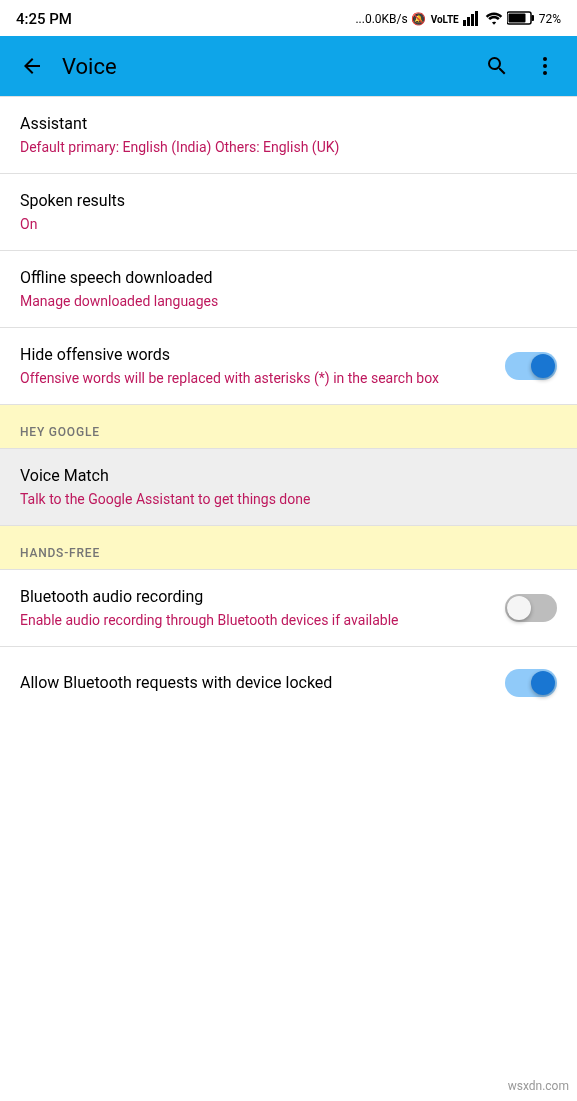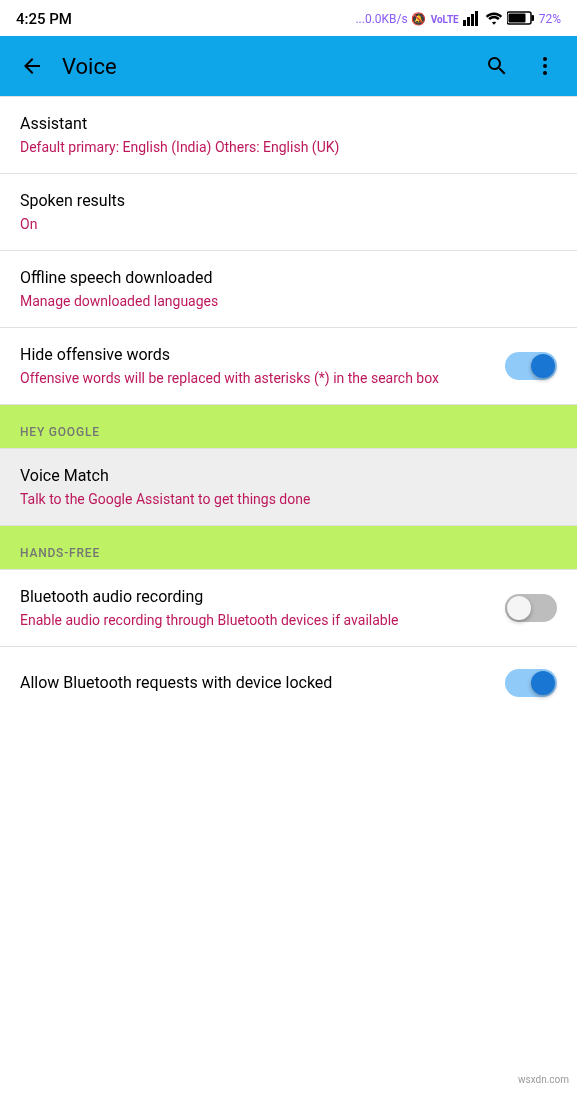--- a/index.html
+++ b/index.html
@@ -25,21 +25,21 @@
     .status-time {
       font-size: 15px;
       font-weight: 500;
       color: #000;
     }
     .status-icons {
       display: flex;
       align-items: center;
       gap: 4px;
       font-size: 12px;
-      color: #8b5cf6;
+      color: #000000;
     }
 
     
     .app-bar {
       display: flex;
       align-items: center;
       padding: 8px 12px;
       background: #0ea5e9;
       height: 60px;
       border-bottom: none;
@@ -141,41 +141,41 @@
       border-radius: 50%;
       background: #f5f5f5;
       top: 2px;
       left: 2px;
       box-shadow: 0 2px 4px rgba(0,0,0,0.3);
     }
 
     
     .section-header {
       padding: 16px 20px 8px 20px;
-      background: #bef264;
+      background: #fef9c3;
     }
     .section-header-text {
       font-size: 12px;
       font-weight: 500;
       color: #757575;
       letter-spacing: 0.8px;
       text-transform: uppercase;
     }
 
     
     .settings-item-highlighted {
       background: #eeeeee;
     }
 
     
     .watermark {
       position: fixed;
-      bottom: 16px;
+      bottom: 8px;
       right: 8px;
-      font-size: 10px;
+      font-size: 12px;
       color: #999;
     }
   </style>
 </head>
 <body>
 
 <div class="status-bar">
   <span class="status-time">4:25 PM</span>
   <div class="status-icons">
     <span>...0.0KB/s</span>

